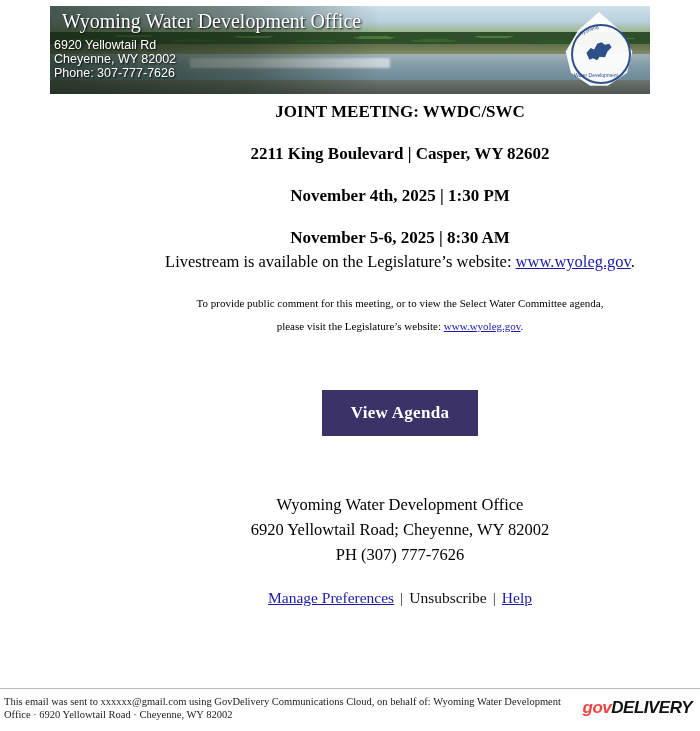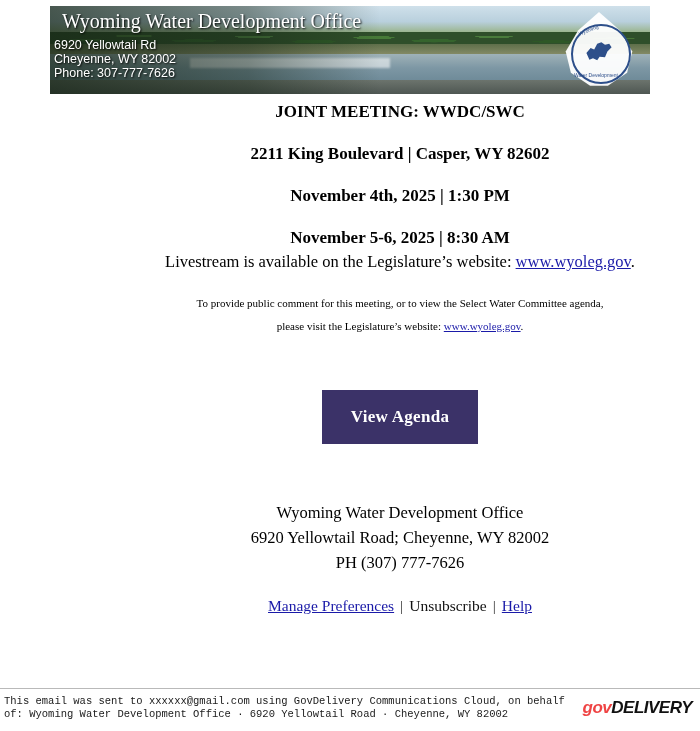--- a/index.html
+++ b/index.html
@@ -191,21 +191,21 @@
   }
   .para a, .body-line a { color: #1a1aa8; }
 
   .cta-wrap {
     margin-top: 52px;
     display: flex;
     justify-content: center;
   }
   .cta {
     width: 156px;
-    height: 54px;
+    height: 46px;
     background: #3b3268;
     color: #ffffff;
     font-family: "Liberation Serif", serif;
     font-size: 17px;
     font-weight: bold;
     border: none;
     display: flex;
     align-items: center;
     justify-content: center;
     cursor: pointer;
@@ -242,21 +242,21 @@
     width: 700px;
     height: 42px;
     border-top: 1px solid #b9b9b9;
     background: #ffffff;
   }
   .gd-text {
     position: absolute;
     left: 4px;
     top: 6px;
     width: 580px;
-    font-family: Liberation Mono, monospace;
+    font-family: Liberation Serif, serif;
     font-size: 10.5px;
     line-height: 13px;
     color: #1a1a1a;
     text-align: left;
   }
   .gd-logo {
     position: absolute;
     right: 8px;
     top: 9px;
     font-family: "Liberation Sans", sans-serif;

